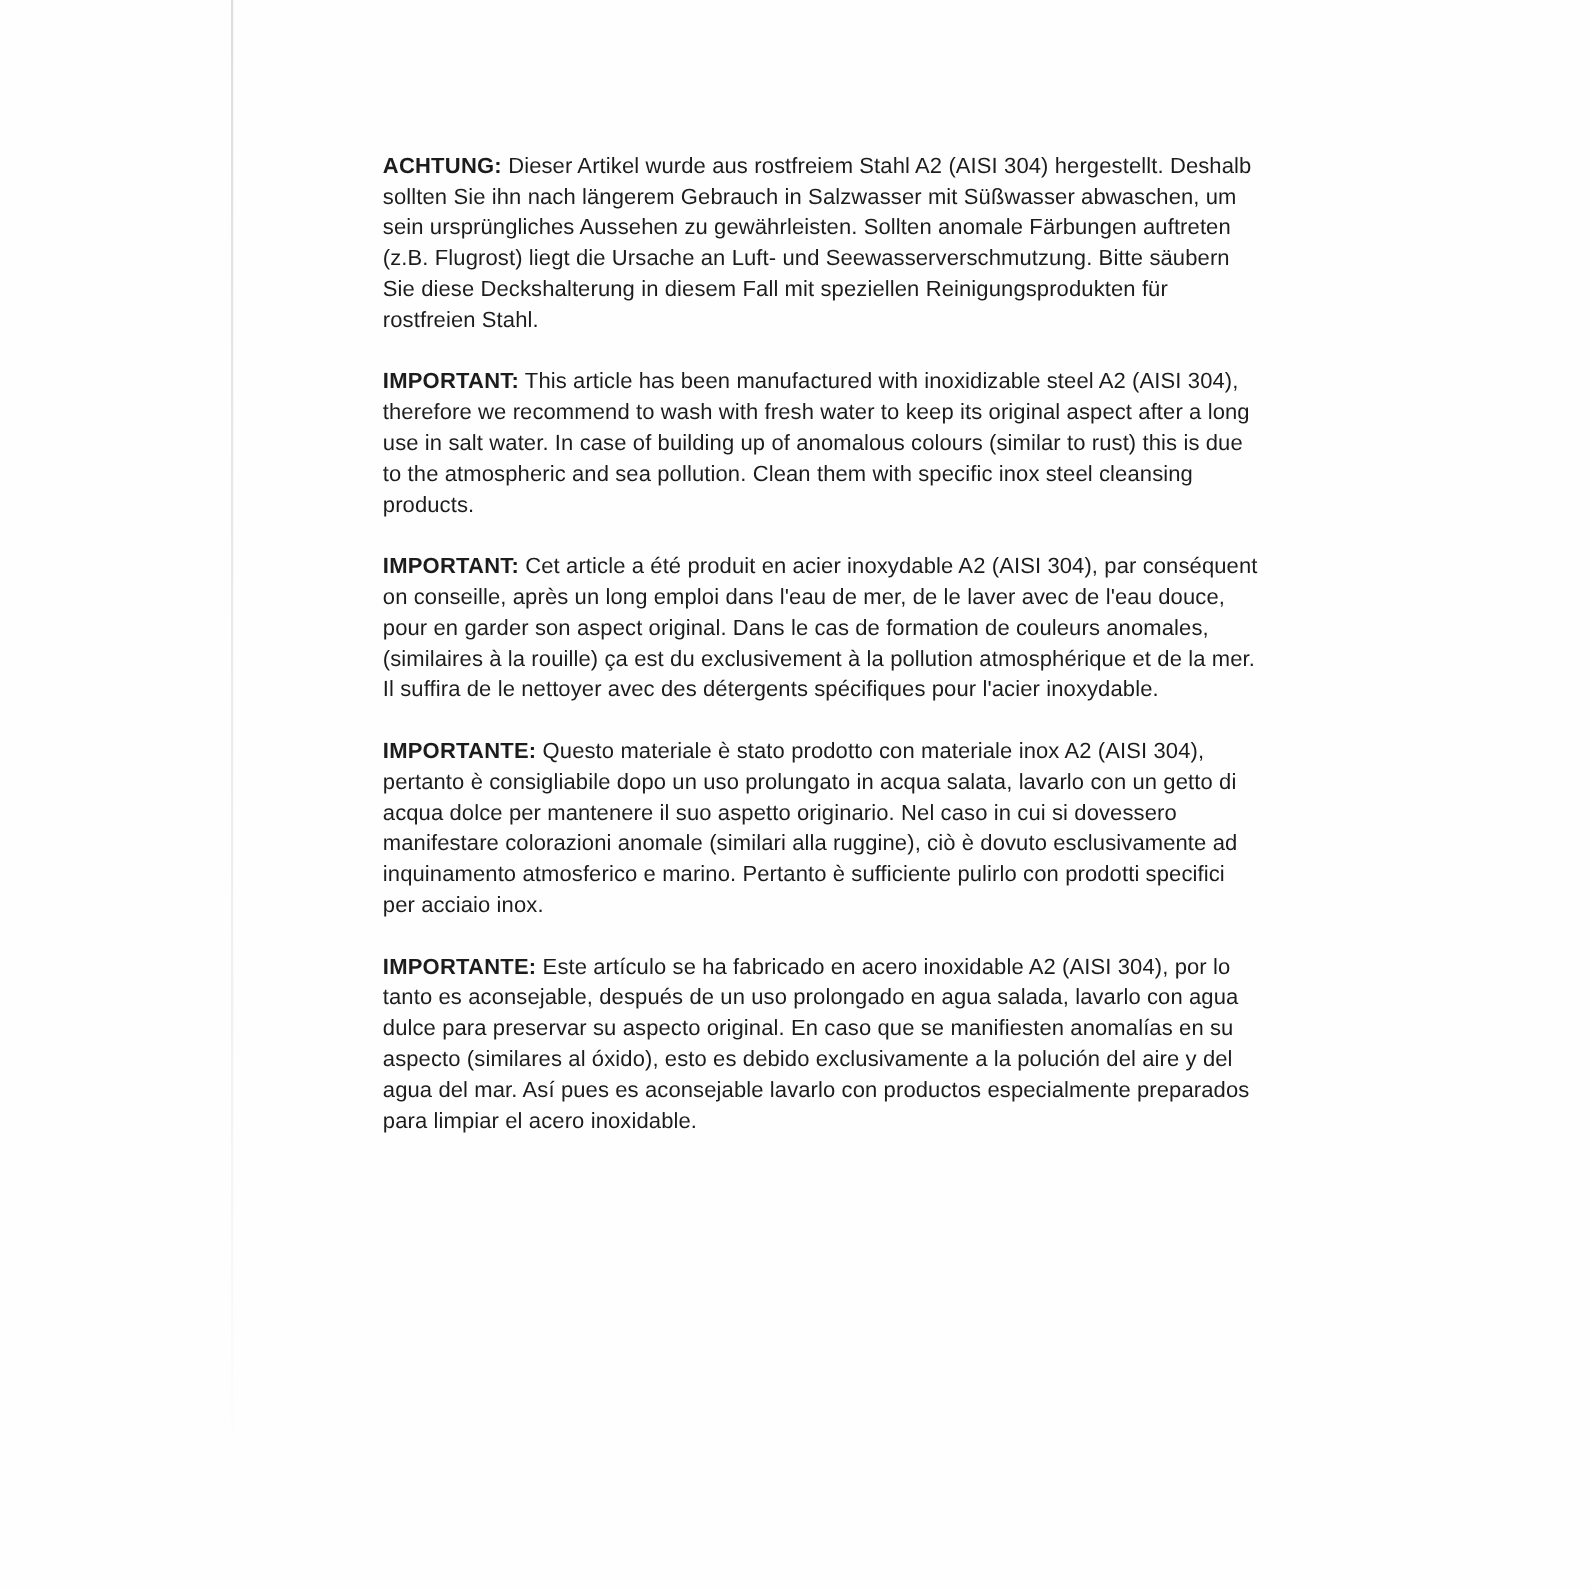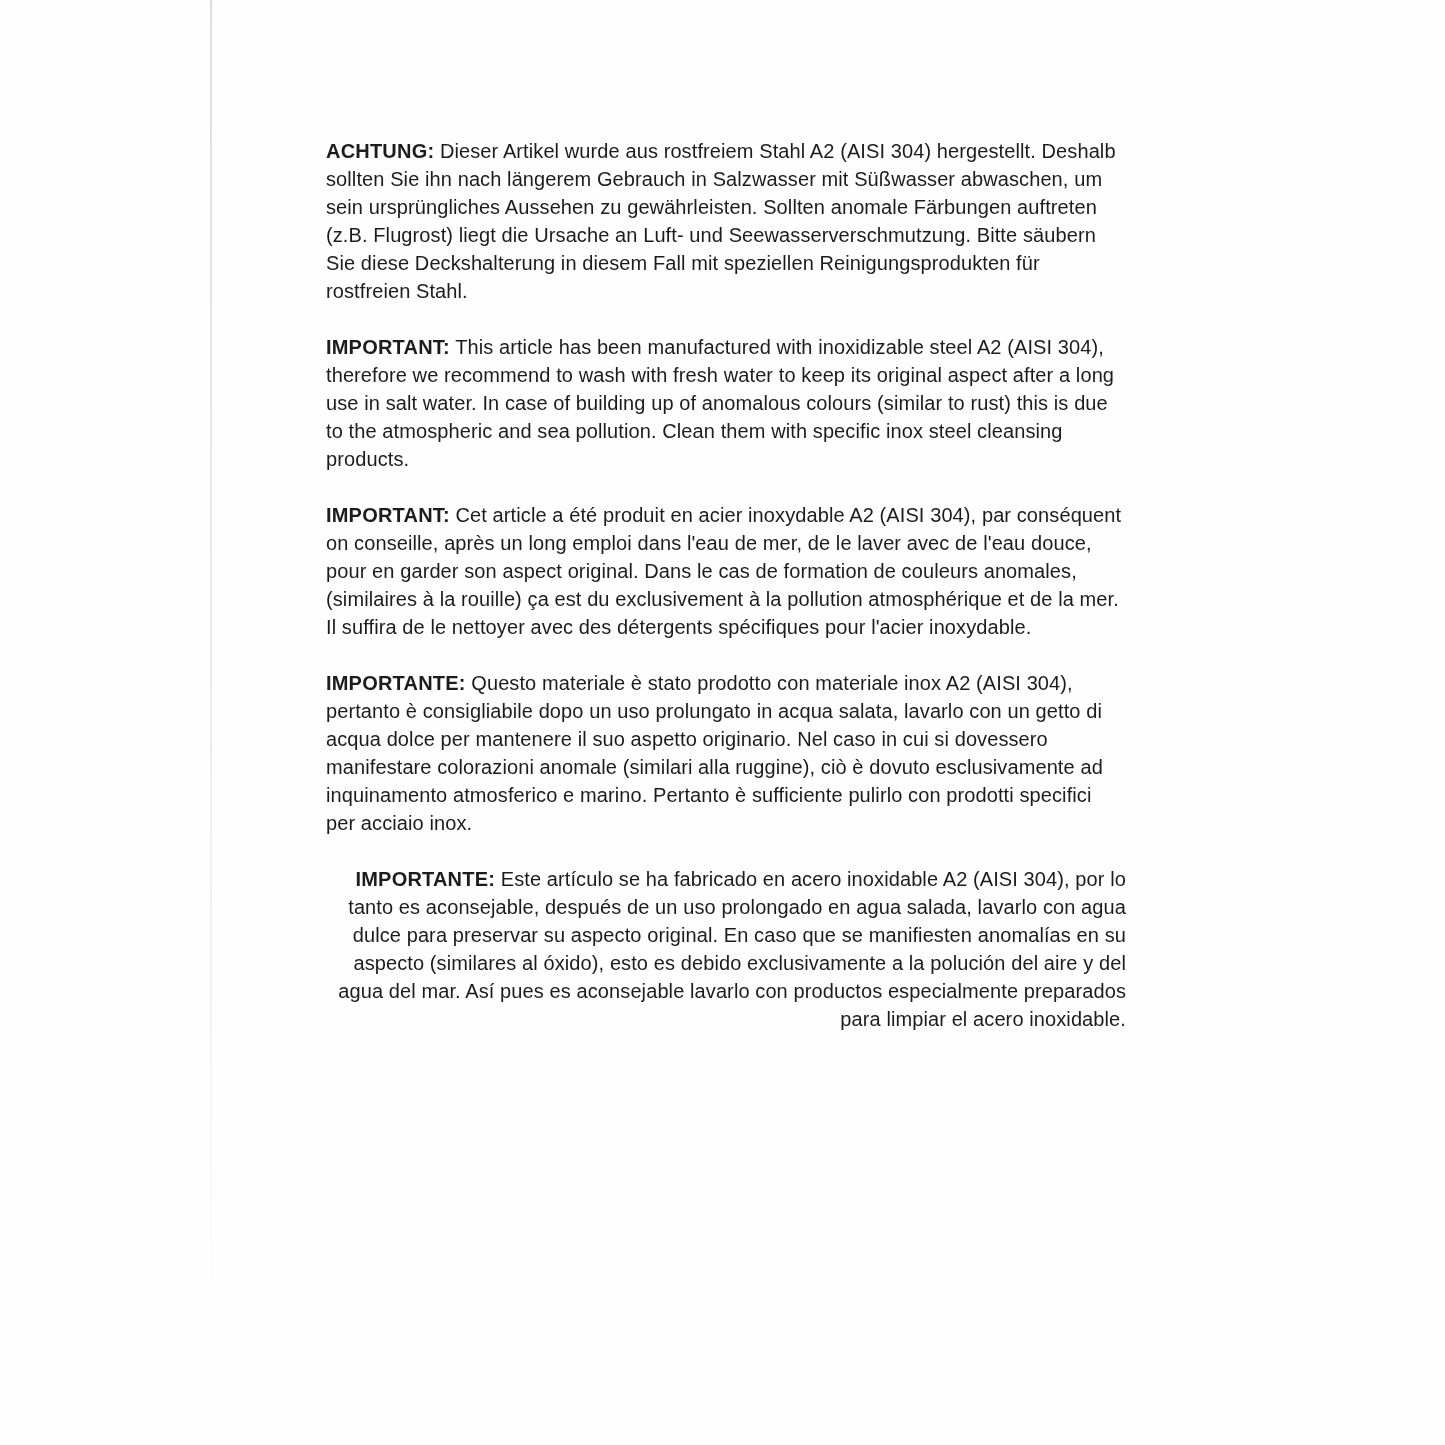--- a/index.html
+++ b/index.html
@@ -27,34 +27,33 @@
     width: 2px;
     height: 1330px;
     background: linear-gradient(to bottom,
       #dedee0 0%,
       #e9e9eb 40%,
       #f2f2f4 75%,
       rgba(242,242,244,0) 100%);
   }
   .text-column {
     position: absolute;
-    left: 326px;
+    left: 348px;
     top: 137px;
     width: 800px;
     color: #1c1c1c;
     font-size: 20px;
     line-height: 28px;
     letter-spacing: 0.1px;
   }
   .para {
     margin: 0 0 28px 0;
   }
   .para:last-child {
     margin-bottom: 0;
-    text-align: right;
   }
   .label {
     font-weight: 700;
     letter-spacing: 0.2px;
   }
 </style>
 </head>
 <body>
 
 <div class="page">

